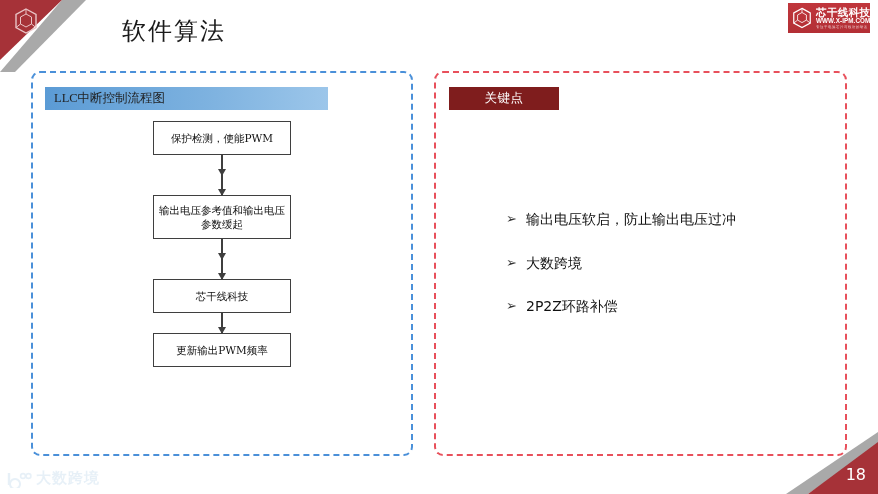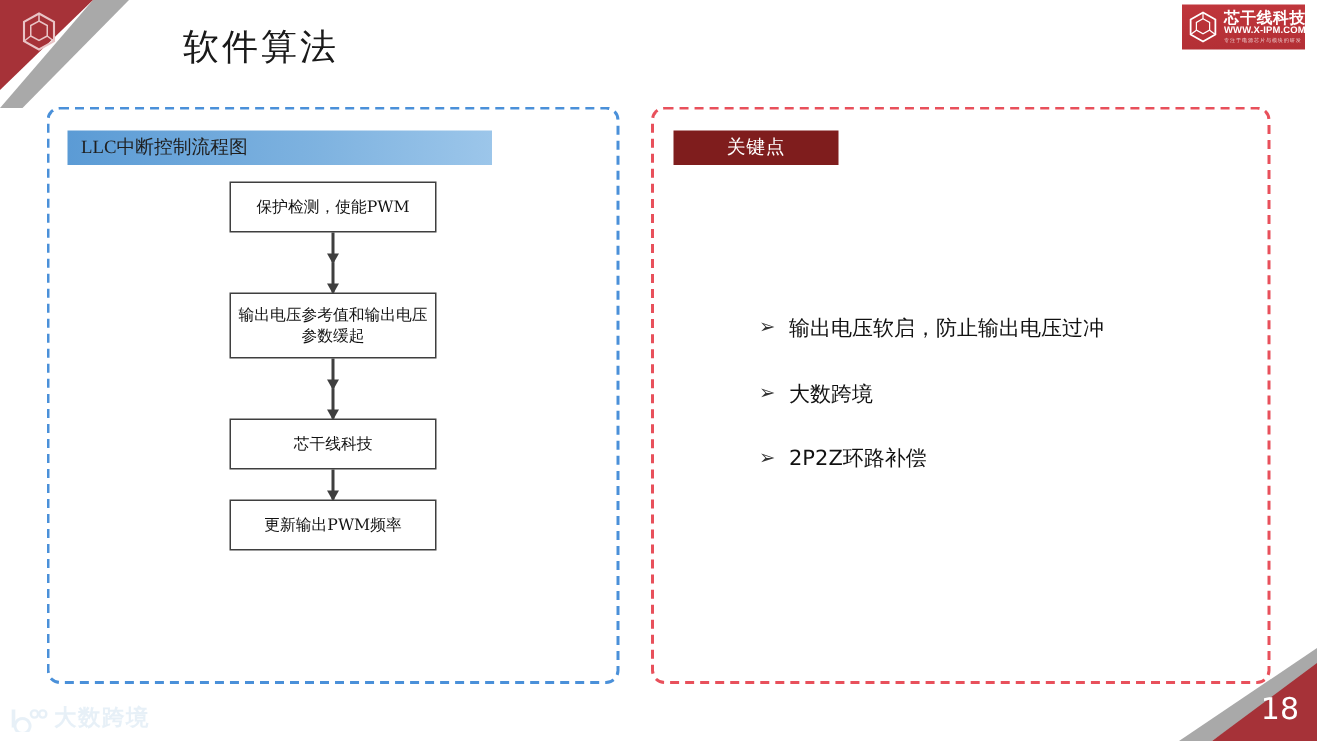--- a/index.html
+++ b/index.html
@@ -184,21 +184,21 @@
   }
   .br-red {
     position: absolute; right: 0; bottom: 0;
     width: 70px; height: 52px;
     background: #A63238;
     clip-path: polygon(70px 0, 70px 52px, 0 52px);
     z-index: 4;
   }
   .page-no {
     position: absolute; right: 12px; bottom: 10px;
-    font-size: 20px; color: #ffffff; z-index: 6;
+    font-size: 16px; color: #ffffff; z-index: 6;
     font-family: "DejaVu Sans", sans-serif;
   }
 </style>
 </head>
 <body>
 
 <div id="slide">
 
   <div class="tl-red"></div>
   <div class="tl-gray"></div>

